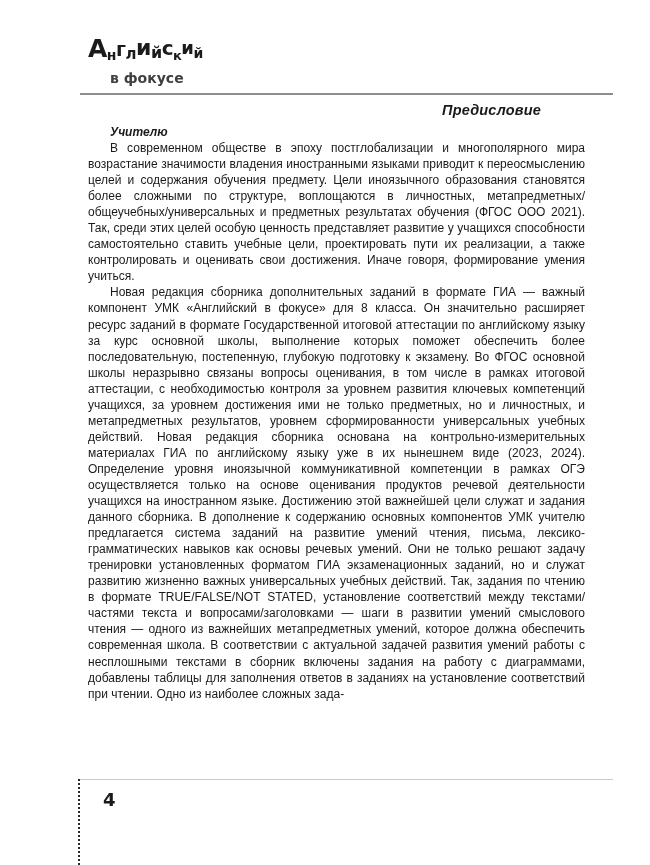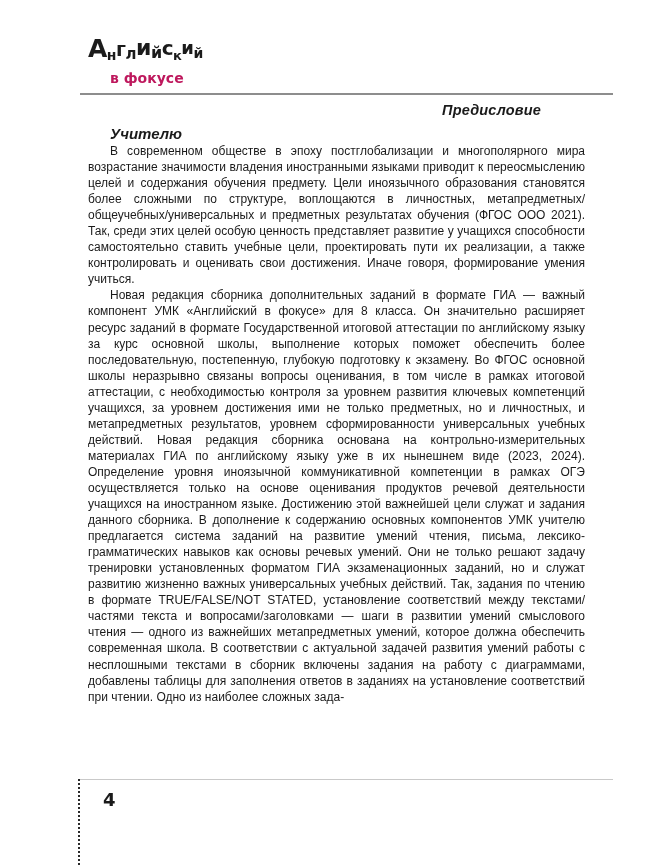--- a/index.html
+++ b/index.html
@@ -57,21 +57,21 @@
   .logo-main .s9 { font-size: 18px; position: relative; top: -3px; }
   .logo-main .s10 { font-size: 14px; position: relative; top: 1px; }
 
   .logo-sub {
     margin-top: 4px;
     margin-left: 22px;
     font-family: "DejaVu Sans", sans-serif;
     font-weight: 700;
     font-size: 14px;
     letter-spacing: 0px;
-    color: #be185d;
+    color: #404040;
   }
 
   
   .header-rule {
     position: absolute;
     left: 80px;
     top: 93px;
     width: 533px;
     height: 2px;
     background: #8d8d8d;
@@ -91,21 +91,21 @@
     font-style: italic;
     font-size: 14.5px;
     letter-spacing: 0.2px;
     margin: 0 0 7px 0;
     padding-right: 44px;
   }
 
   .subhead {
     font-weight: 700;
     font-style: italic;
-    font-size: 15px;
+    font-size: 12px;
     margin: 0 0 1px 0;
     padding-left: 22px;
   }
 
   p.body-par {
     margin: 0;
     text-align: justify;
     text-justify: inter-word;
     font-size: 12px;
     line-height: 16.05px;

